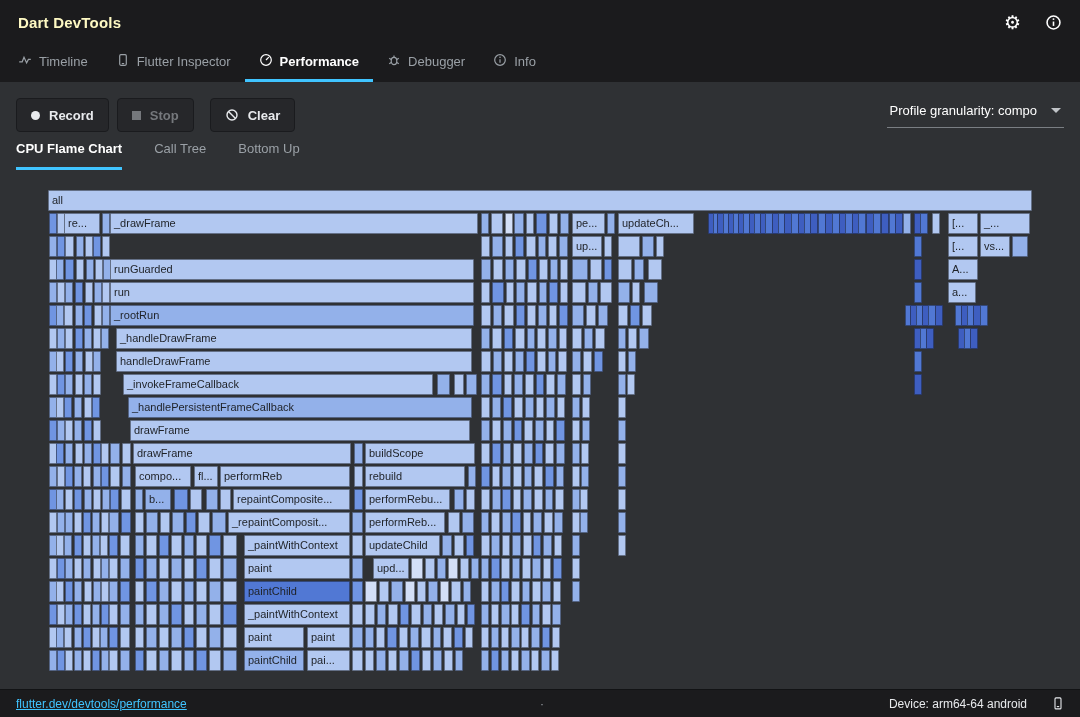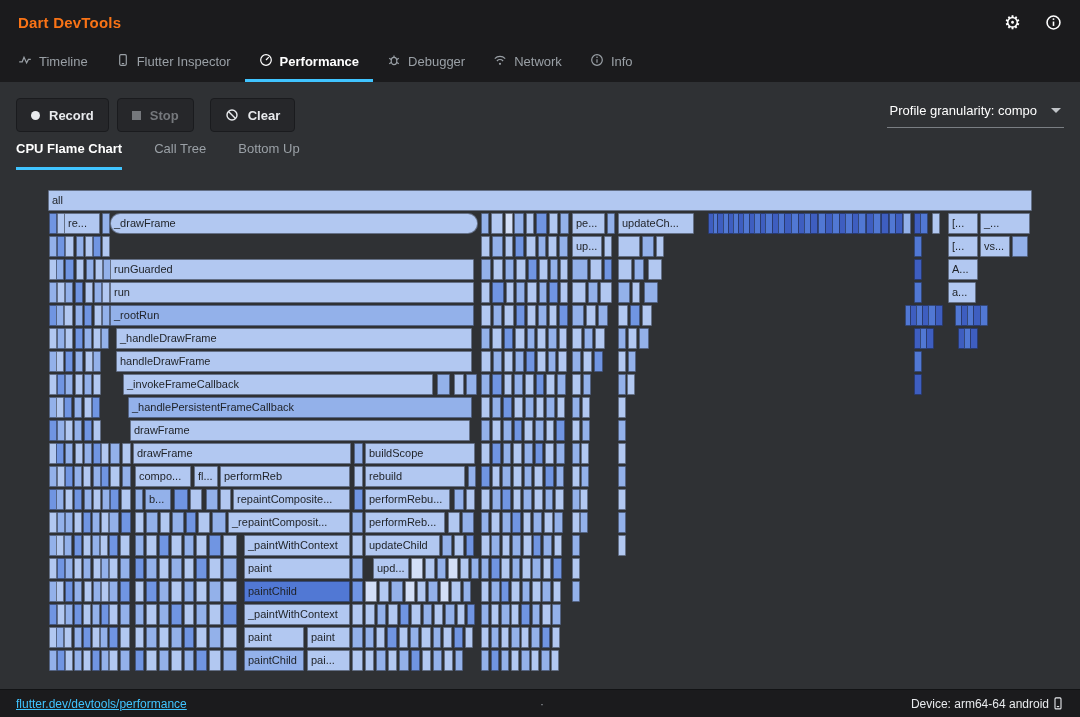--- a/index.html
+++ b/index.html
@@ -6,21 +6,21 @@
   html,body{margin:0;padding:0;}
   body{
     width:1080px;height:717px;position:relative;overflow:hidden;
     background:var(--background,#2f3134);
     font-family:"Liberation Sans",sans-serif;
     -webkit-font-smoothing:antialiased;
   }
   
   .header{position:absolute;top:0;left:0;width:100%;height:44px;background:var(--chrome,#1b1b1d);
     display:flex;align-items:center;padding:0 18px;box-sizing:border-box;}
-  .header-title{color:#f97316;font-size:15px;font-weight:bold;letter-spacing:.2px;}
+  .header-title{color:#fef9c3;font-size:15px;font-weight:bold;letter-spacing:.2px;}
   .header-actions{margin-left:auto;display:flex;align-items:center;gap:24px;color:#ffffff;}
   .gear{font-size:19px;line-height:1;cursor:pointer;}
   .hdr-icon{cursor:pointer;display:flex;align-items:center;}
   
   .tabbar{position:absolute;top:44px;left:0;width:100%;height:38px;background:var(--chrome,#1b1b1d);
     display:flex;padding-left:4px;box-sizing:border-box;}
   .tab{display:flex;align-items:center;gap:7px;padding:0 14px;font-size:13px;color:#9aa0a6;
     border-bottom:3px solid transparent;box-sizing:border-box;cursor:pointer;white-space:nowrap;}
   .tab svg{flex:none;}
   .tab.selected{color:#ffffff;font-weight:bold;border-bottom-color:var(--accent,#40c4ff);}
@@ -43,21 +43,21 @@
   .subtab.selected{color:#ffffff;font-weight:bold;border-bottom-color:var(--accent,#40c4ff);}
   
   .flame{position:absolute;left:48px;top:190px;width:984px;height:484px;}
   .frame{position:absolute;box-sizing:border-box;border:1px solid rgba(22,24,29,.5);border-radius:1px;
     font-size:11px;line-height:19px;color:#1e2126;padding:0 3px;overflow:hidden;white-space:nowrap;cursor:pointer;}
   
   .statusbar{position:absolute;bottom:0;left:0;width:100%;height:28px;background:var(--chrome,#1b1b1d);
     border-top:1px solid #121315;display:flex;align-items:center;padding:0 16px;box-sizing:border-box;font-size:12px;}
   .status-link{color:var(--accent,#40c4ff);text-decoration:underline;cursor:pointer;}
   .status-sep{position:absolute;left:50%;color:#9aa0a6;}
-  .status-device{margin-left:auto;display:flex;align-items:center;gap:3px;color:#e8eaed;}
+  .status-device{margin-left:auto;display:flex;align-items:center;gap:25px;color:#e8eaed;}
 </style>
 </head>
 <body>
 
 <div class="header">
   <div class="header-title">Dart DevTools</div>
   <div class="header-actions">
     <span class="gear">⚙</span>
     <span class="hdr-icon">
       <svg width="17" height="17" viewBox="0 0 14 14" fill="none" stroke="currentColor" stroke-width="1.3">
@@ -93,28 +93,20 @@
   <div class="tab">
     <span><svg width="14" height="14" viewBox="0 0 14 14" fill="none" stroke="currentColor" stroke-width="1.2">
           <ellipse cx="7" cy="8" rx="2.8" ry="3.6"></ellipse>
           <line x1="7" y1="4.4" x2="7" y2="2.6"></line>
           <line x1="4.2" y1="6.4" x2="2.2" y2="5.2"></line>
           <line x1="4.2" y1="9.6" x2="2.2" y2="10.8"></line>
           <line x1="9.8" y1="6.4" x2="11.8" y2="5.2"></line>
           <line x1="9.8" y1="9.6" x2="11.8" y2="10.8"></line>
         </svg></span>
     <span>Debugger</span>
-  </div>
-  <div class="tab">
-    <span><svg width="14" height="14" viewBox="0 0 14 14" fill="none" stroke="currentColor" stroke-width="1.2">
-          <path d="M1.8,5.6 a7.4,7.4 0 0 1 10.4,0"></path>
-          <path d="M3.9,8 a4.4,4.4 0 0 1 6.2,0"></path>
-          <circle cx="7" cy="10.8" r="1.1" fill="currentColor" stroke="none"></circle>
-        </svg></span>
-    <span>Network</span>
   </div>
   <div class="tab">
     <span><svg width="14" height="14" viewBox="0 0 14 14" fill="none" stroke="currentColor" stroke-width="1.2">
           <circle cx="7" cy="7" r="5.3"></circle>
           <line x1="7" y1="6.2" x2="7" y2="9.8"></line>
           <circle cx="7" cy="4.2" r="0.8" fill="currentColor" stroke="none"></circle>
         </svg></span>
     <span>Info</span>
   </div>
 </div>
@@ -149,21 +141,21 @@
   <div class="subtab">Call Tree</div>
   <div class="subtab">Bottom Up</div>
 </div>
 
 <div class="flame">
     <div class="frame" style="left: 0px; top: 0px; width: 984px; height: 21px; background: rgb(178, 200, 241);">all</div>
     <div class="frame" style="left: 1px; top: 23px; width: 7px; height: 21px; background: rgb(112, 149, 226);"></div>
     <div class="frame" style="left: 9px; top: 23px; width: 5px; height: 21px; background: rgb(178, 200, 241);"></div>
     <div class="frame" style="left: 16px; top: 23px; width: 36px; height: 21px; background: rgb(178, 200, 241);">re...</div>
     <div class="frame" style="left: 54px; top: 23px; width: 6px; height: 21px; background: rgb(147, 177, 234);"></div>
-    <div class="frame" style="left: 62px; top: 23px; width: 368px; height: 21px; background: rgb(178, 200, 241); border-radius: 10px;">_drawFrame</div>
+    <div class="frame" style="left: 62px; top: 23px; width: 368px; height: 21px; background: rgb(178, 200, 241);">_drawFrame</div>
     <div class="frame" style="left: 433px; top: 23px; width: 8px; height: 21px; background: rgb(147, 177, 234);"></div>
     <div class="frame" style="left: 443px; top: 23px; width: 12px; height: 21px; background: rgb(178, 200, 241);"></div>
     <div class="frame" style="left: 457px; top: 23px; width: 7px; height: 21px; background: rgb(211, 223, 247);"></div>
     <div class="frame" style="left: 466px; top: 23px; width: 10px; height: 21px; background: rgb(147, 177, 234);"></div>
     <div class="frame" style="left: 478px; top: 23px; width: 8px; height: 21px; background: rgb(178, 200, 241);"></div>
     <div class="frame" style="left: 488px; top: 23px; width: 11px; height: 21px; background: rgb(112, 149, 226);"></div>
     <div class="frame" style="left: 501px; top: 23px; width: 9px; height: 21px; background: rgb(178, 200, 241);"></div>
     <div class="frame" style="left: 512px; top: 23px; width: 9px; height: 21px; background: rgb(147, 177, 234);"></div>
     <div class="frame" style="left: 524px; top: 23px; width: 33px; height: 21px; background: rgb(178, 200, 241);">pe...</div>
     <div class="frame" style="left: 559px; top: 23px; width: 6px; height: 21px; background: rgb(147, 177, 234);"></div>

